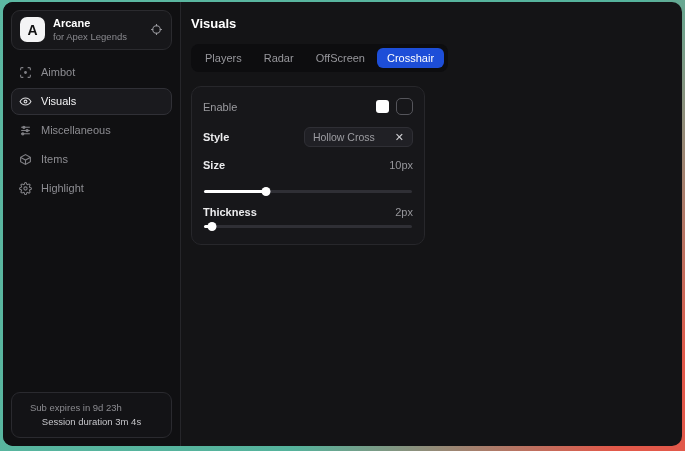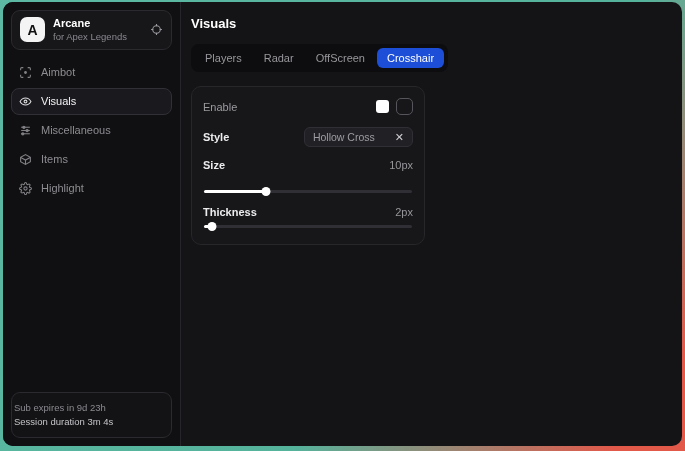--- a/index.html
+++ b/index.html
@@ -71,28 +71,28 @@
   }
   .nav-item.active {
     background: #1a1a1e;
     border-color: #303036;
     color: #f2f2f4;
   }
   .nav-item .nicon { display: flex; opacity: 0.9; }
   .sidebar-footer {
     margin-top: auto;
     margin: auto 8px 8px 8px;
-    padding: 8px 2px;
+    padding: 8px 18px;
     border: 1px solid #2a2a2f;
     border-radius: 9px;
     background: #131316;
     line-height: 1.5;
   }
   .footer-line1 { font-size: 9.5px; color: #8b8b90; }
-  .footer-line2 { font-size: 9.5px; color: #c6c6ca; }
+  .footer-line2 { font-size: 9.5px; color: #c6c6ca; text-align: center; }
   
   .main { flex: 1; padding: 14px 10px; }
   .page-title { font-size: 13px; font-weight: bold; color: #ffffff; margin-bottom: 13px; }
   .tabbar {
     display: inline-flex;
     align-items: flex-start;
     background: #0d0d0f;
     border-radius: 8px;
     padding: 4px;
     gap: 2px;

